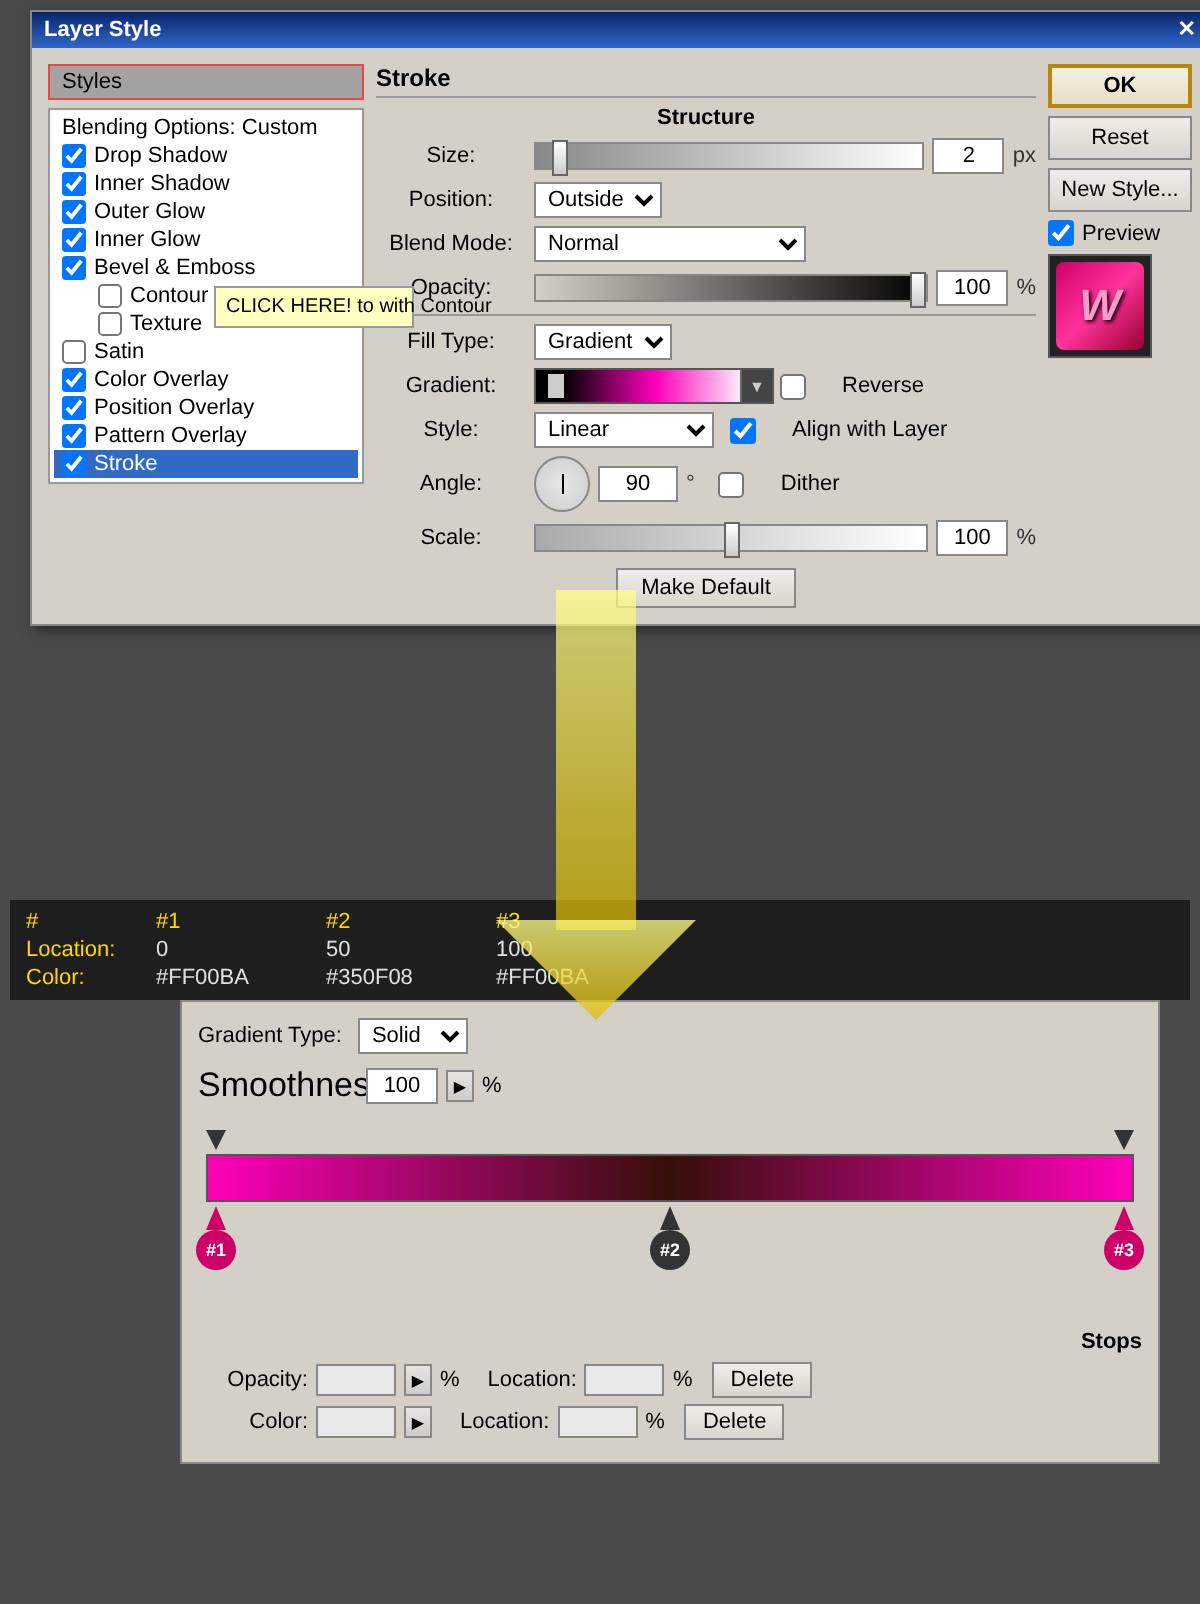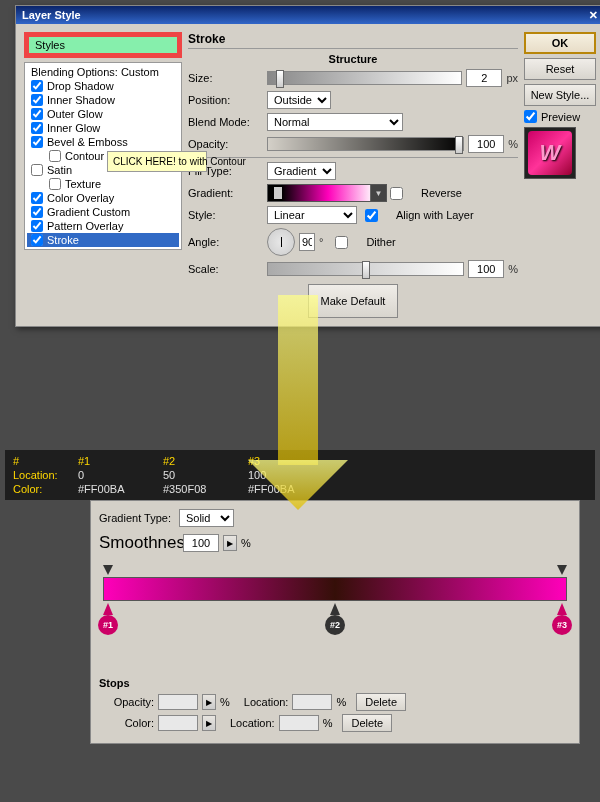--- a/index.html
+++ b/index.html
@@ -51,22 +51,22 @@
       gap: 6px;
     }
 
     
     .left-panel {
       width: 158px;
       flex-shrink: 0;
     }
 
     .styles-header {
-      background: #86efac;
-      border: 5px solid #ef4444;
+      background: #a3a3a3;
+      border: 1px solid #ef4444;
       padding: 2px 6px;
       margin-bottom: 4px;
       font-size: 11px;
     }
 
     .layer-options-list {
       background: white;
       border: 1px solid #999;
       padding: 2px;
     }
@@ -132,21 +132,21 @@
     
     .form-row {
       display: flex;
       align-items: center;
       margin-bottom: 4px;
       gap: 4px;
     }
 
     .form-label {
       width: 75px;
-      text-align: left;
+      text-align: center;
       font-size: 11px;
       flex-shrink: 0;
     }
 
     .slider-thumb {
       position: absolute;
       top: -2px;
       width: 8px;
       height: 18px;
       background: linear-gradient(to bottom, #fff, #ccc);
@@ -201,21 +201,21 @@
 
     
     .button-row {
       display: flex;
       gap: 8px;
       justify-content: center;
       margin-top: 6px;
     }
 
     .btn {
-      height: 34px;
+      height: 20px;
       padding: 0 12px;
       border: 1px solid #888;
       background: linear-gradient(to bottom, #f0ede8, #d8d5ce);
       font-size: 11px;
       cursor: pointer;
     }
 
     
     .right-buttons {
       display: flex;
@@ -379,38 +379,38 @@
         </div>
 
         <div class="layer-option sub-option" style="position:relative;">
           <input type="checkbox" style="">
           <span>Contour</span>
           <div class="tooltip-box">
             <span>CLICK HERE! to with Contour</span>
           </div>
         </div>
 
-        <div class="layer-option">
-          <input type="checkbox" style="">
-          <span>Satin</span>
-        </div>
-
         <div class="layer-option sub-option">
           <input type="checkbox" style="">
           <span>Texture</span>
         </div>
 
         <div class="layer-option">
+          <input type="checkbox" style="">
+          <span>Satin</span>
+        </div>
+
+        <div class="layer-option">
           <input type="checkbox" checked="" style="">
           <span>Color Overlay</span>
         </div>
 
         <div class="layer-option">
           <input type="checkbox" checked="" style="">
-          <span>Gradient Custom</span>
+          <span>Position Overlay</span>
         </div>
 
         <div class="layer-option">
           <input type="checkbox" checked="" style="">
           <span>Pattern Overlay</span>
         </div>
 
         <div class="layer-option active">
           <input type="checkbox" checked="" style="">
           <span>Stroke</span>
@@ -500,21 +500,21 @@
             <input type="checkbox" checked="" style="">
             <span>Align with Layer</span>
           </label>
         </div>
 
         <div class="form-row">
           <span class="form-label">Angle:</span>
           <div class="angle-control">
             <div style="width:1px;height:10px;background:#000;transform:rotate(0deg);"></div>
           </div>
-          <input class="number-input" type="text" value="90" style="width: 16px;">
+          <input class="number-input" type="text" value="90" style="width: 40px;">
           <span class="unit-label">°</span>
           <label class="checkbox-label" style="margin-left:8px;">
             <input type="checkbox" style="">
             <span>Dither</span>
           </label>
         </div>
 
         <div class="form-row">
           <span class="form-label">Scale:</span>
           <div style="flex:1;height:14px;background:linear-gradient(to right,#aaa,#fff);border:1px solid #888;position:relative;">
@@ -613,21 +613,21 @@
 
       <div style="position:absolute;right:0px;top:0;">
         <div style="width:10px;height:12px;clip-path:polygon(0 100%,50% 0,100% 100%);background:#cc0066;cursor:pointer;"></div>
         <div style="width:20px;height:20px;border-radius:50%;background:#cc0066;display:flex;align-items:center;justify-content:center;color:white;font-size:9px;font-weight:bold;position:absolute;top:12px;right:-5px;cursor:pointer;">
           <span>#3</span>
         </div>
       </div>
     </div>
   </div>
 
-  <div style="font-size:11px;font-weight:bold;margin:14px 0 4px 0;">Stops</div>
+  <div style="font-size:11px;font-weight:bold;margin:2px 0 4px 0;text-align:right;">Stops</div>
 
   <div class="stop-inputs-row">
     <span class="stop-input-label">Opacity:</span>
     <div style="width:40px;height:16px;background:#e8e8e8;border:1px solid #888;"></div>
     <div class="small-arrow-btn">▶</div>
     <span style="font-size:11px;">%</span>
     <span style="margin-left:10px;font-size:11px;">Location:</span>
     <div style="width:40px;height:16px;background:#e8e8e8;border:1px solid #888;"></div>
     <span style="font-size:11px;">%</span>
     <button class="stop-btn" style="margin-left:6px;">Delete</button>

